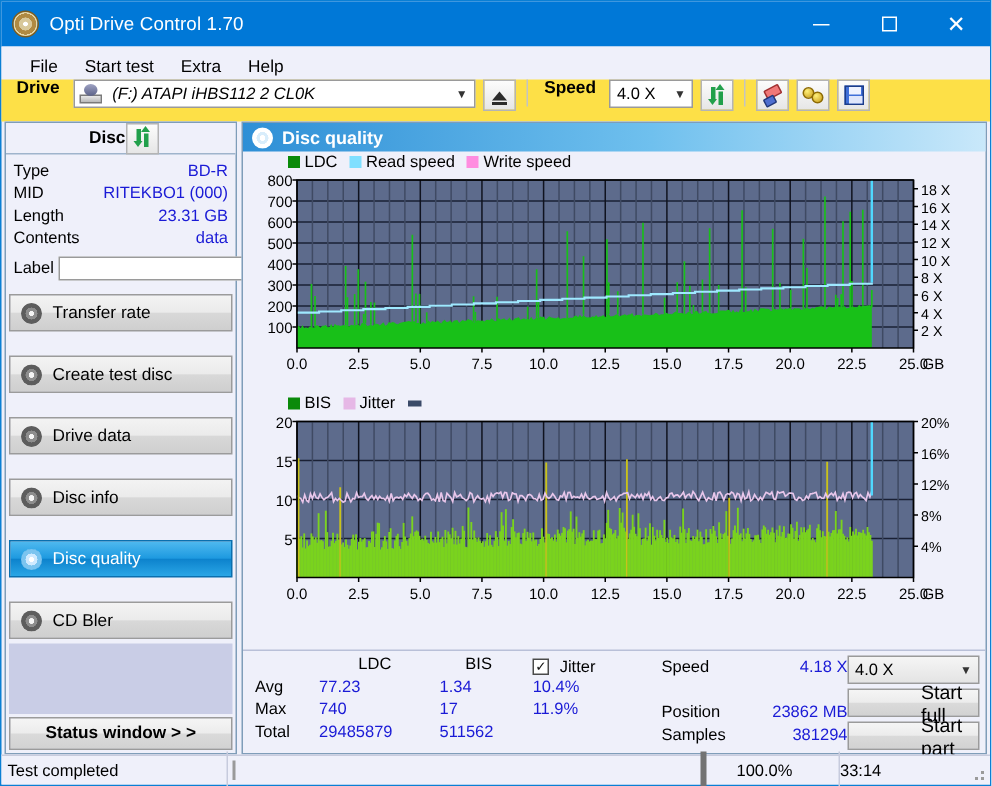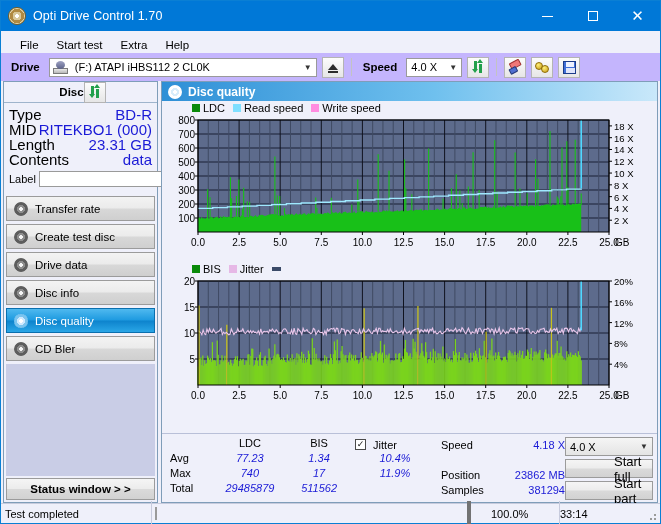--- a/index.html
+++ b/index.html
@@ -39,29 +39,29 @@
   .tb-btn .gl-max{display:block;width:10px;height:10px;border:1px solid #fff;box-sizing:border-box;}
   .tb-btn .gl-close{font-size:15px;line-height:15px;font-family:"DejaVu Sans",sans-serif;}
   
   .menubar{
     height:22px;background:#eff0fa;display:flex;align-items:flex-end;
     padding-left:10px;flex:0 0 auto;
   }
   .menubar .mi{padding:2px 9px;font-size:11.5px;color:#000;}
   
   .toolbar{
-    height:28px;background:#c4b5fd;display:flex;align-items:center;
+    height:28px;background:#fde047;display:flex;align-items:flex-start;
     padding:0 6px;flex:0 0 auto;gap:5px;
   }
   .tb-label{font-weight:bold;font-size:11.5px;padding:0 4px;}
   .combo{
     height:19px;border:1px solid #9a9a9a;background:#fff;display:flex;align-items:center;
     box-sizing:border-box;font-size:11px;position:relative;
   }
-  .combo.drive{width:268px;}
+  .combo.drive{width:268px;font-style:italic;}
   .combo .cv{flex:1;padding-left:4px;white-space:nowrap;overflow:hidden;}
   .combo .carat{
     width:16px;text-align:center;font-size:8px;color:#333;
   }
   .drive-ic{
     width:15px;height:13px;margin:0 3px 0 3px;position:relative;flex:0 0 auto;
   }
   .drive-ic:before{
     content:"";position:absolute;left:0;bottom:0;width:15px;height:6px;
     background:linear-gradient(#e8e8e8,#b9b9b9);border:1px solid #7a7a7a;box-sizing:border-box;
@@ -108,33 +108,33 @@
     width:155px;flex:0 0 155px;display:flex;flex-direction:column;
     border:1px solid #7f9db9;box-sizing:border-box;background:#eff0fa;
     margin-right:3px;
   }
   .disc-hdr{
     height:20px;display:flex;align-items:center;justify-content:center;
     border-bottom:1px solid #9fb4cc;padding:0 2px 0 6px;background:#eff0fa;
   }
   .disc-hdr .t{font-weight:bold;font-size:11.5px;}
   .disc-info{padding:3px 5px 4px 5px;}
-  .row{display:flex;justify-content:space-between;align-items:flex-start;height:15px;font-size:15px;}
+  .row{display:flex;justify-content:space-between;align-items:center;height:15px;font-size:11px;}
   .row .k{color:#000;}
   .row .v{color:#1a1ad6;}
   .label-row{display:flex;align-items:center;gap:3px;margin-top:2px;}
   .label-in{
     flex:1;height:16px;border:1px solid #9a9a9a;background:#fff;box-sizing:border-box;
   }
   .ic-disc{
     width:15px;height:15px;border-radius:50%;
     background:radial-gradient(circle at 50% 50%,#fdfdfd 0 16%,#e3e07e 17% 40%,#c9c24a 41% 66%,#f2efab 67% 84%,#9c9430 85% 100%);
     border:1px solid #7e7722;box-sizing:border-box;
   }
-  .navlist{margin-top:3px;display:flex;flex-direction:column;gap:3px;padding:0 2px;}
+  .navlist{margin-top:3px;display:flex;flex-direction:column;gap:16px;padding:0 2px;}
   .navbtn{
     height:25px;display:flex;align-items:center;gap:7px;padding-left:7px;
     border:1px solid #9b9b9b;box-sizing:border-box;
     background:linear-gradient(#f3f3f3 0%,#ebebeb 48%,#d8d8d8 52%,#cfcfcf 100%);
     font-size:11.5px;
   }
   .navbtn.sel{
     background:linear-gradient(#4fb9ef 0%,#1e9ae0 48%,#0d83cd 52%,#2aa6e6 100%);
     border-color:#0a6fae;color:#fff;
   }
@@ -169,21 +169,21 @@
   .legend .sw{width:8px;height:8px;display:inline-block;}
   .legend .lg{display:flex;align-items:center;gap:3px;margin-right:4px;}
   .chartbox{position:relative;}
   .chartsvg{display:block;}
   
   .stats{
     flex:0 0 auto;border-top:1px solid #b9c0d8;display:flex;padding:3px 0 2px 0;font-size:11px;
   }
   .sg-col{display:flex;flex-direction:column;}
   .sg-col .h{height:15px;text-align:center;}
-  .sg-col .c{height:15px;text-align:center;color:#1a1ad6;font-style:italic;}
+  .sg-col .c{height:15px;text-align:left;color:#1a1ad6;}
   .sg-col .l{height:15px;text-align:left;color:#000;}
   .jit-head{display:flex;align-items:center;gap:5px;justify-content:flex-end;height:15px;}
   .chk{
     width:11px;height:11px;border:1px solid #4a4a4a;background:#fff;box-sizing:border-box;
     display:flex;align-items:center;justify-content:center;font-size:9px;line-height:9px;color:#111;
   }
   .right-stats{display:flex;flex-direction:column;gap:0;}
   .rs-row{display:flex;height:15px;align-items:center;}
   .rs-row .k{width:52px;}
   .rs-row .v{color:#1a1ad6;width:72px;text-align:right;}

